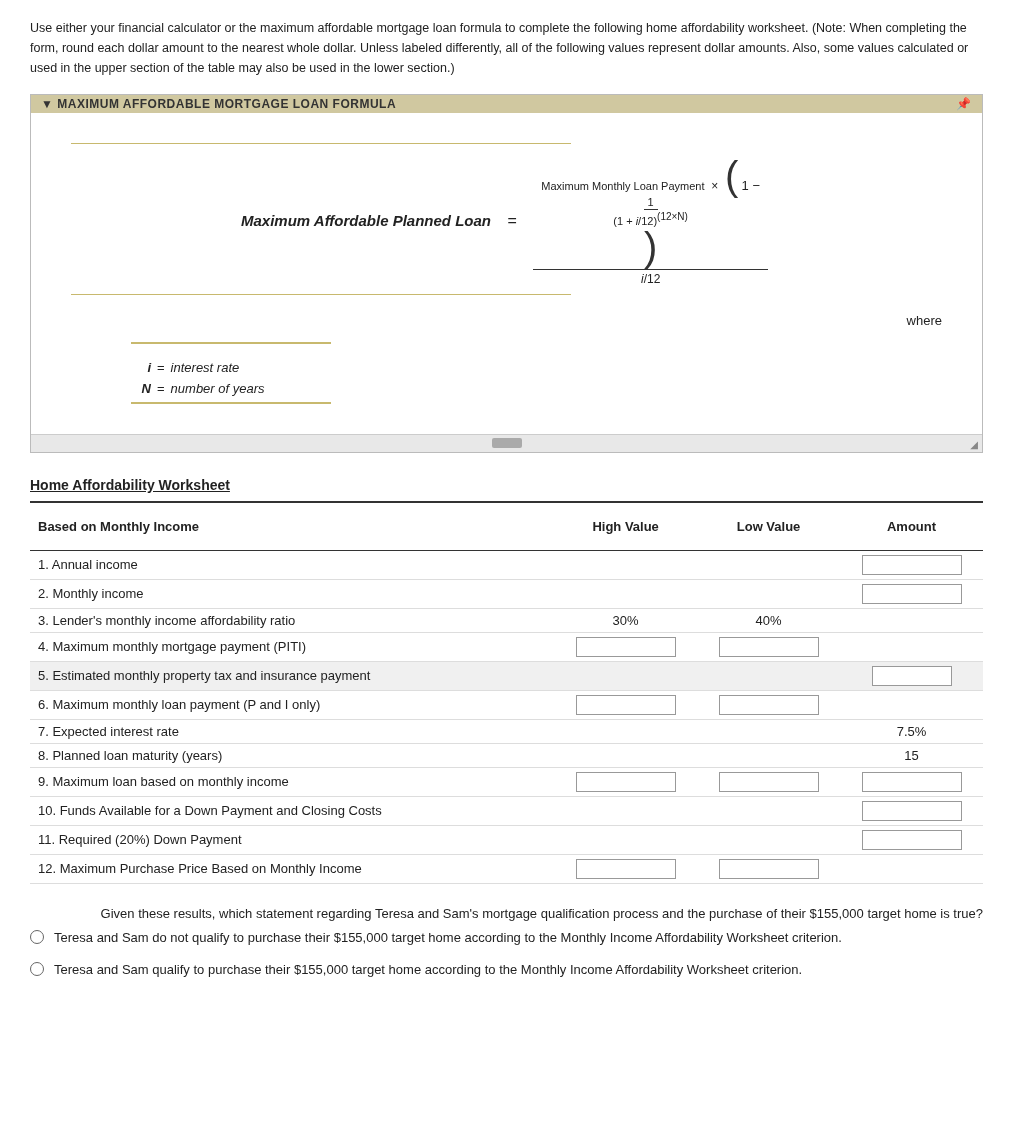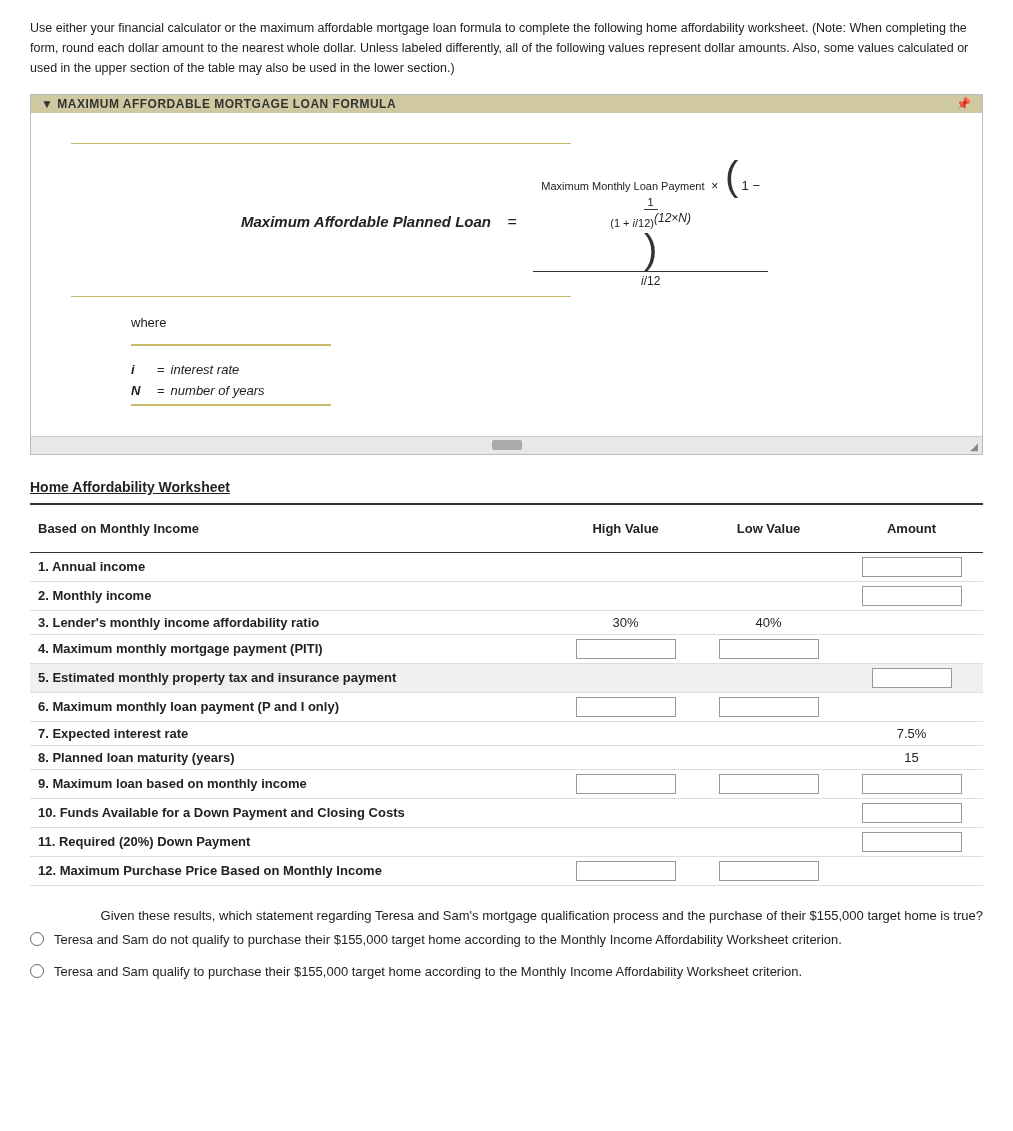--- a/index.html
+++ b/index.html
@@ -68,20 +68,21 @@
     }
     .big-bracket {
       font-size: 40px;
       line-height: 1;
       font-weight: 200;
       color: #333;
     }
     .where-section {
       margin: 18px 0 10px 60px;
       font-size: 13px;
+      text-align: right;
     }
     .where-label {
       font-size: 13px;
       margin-bottom: 14px;
     }
     .var-lines {
       border-top: 2px solid #c8b96e;
       padding-top: 10px;
       width: 200px;
       margin-bottom: 6px;
@@ -147,21 +148,20 @@
     .worksheet-table th:first-child {
       text-align: left;
     }
     .worksheet-table td {
       padding: 4px 8px;
       border-bottom: 1px solid #ddd;
       vertical-align: middle;
     }
     .worksheet-table td:first-child {
       width: 55%;
-      font-weight: bold;
     }
     .col-high { width: 15%; text-align: center; }
     .col-low { width: 15%; text-align: center; }
     .col-amount { width: 15%; text-align: center; }
     .row-shaded {
       background: #f0f0f0;
     }
 
     
     .question-text {
@@ -222,21 +222,21 @@
         <div class="fraction-numerator">
           <span style="font-size:11px;margin-top:39px;">Maximum Monthly Loan Payment</span>
           <span>&nbsp;×&nbsp;</span>
           
           <span class="big-bracket">(</span>
           <span style="font-size:13px;">1 − </span>
           
           <div class="fraction-wrap" style="margin:0 4px;">
             <div style="border-bottom:1px solid #333; padding:0 4px 1px; font-size:11px; text-align:center;">1</div>
             <div style="padding:1px 4px 0; font-size:11px; text-align:center;">
-              (1 + <span style="font-style:italic;">i</span>/12)<span style="font-size:12px; vertical-align:super;font-style:italic;">(12×N)</span>
+              (1 + <span style="font-style:italic;">i</span>/12)<span style="font-size:10px; vertical-align:super;">(12×N)</span>
             </div>
           </div>
           <span class="big-bracket">)</span>
         </div>
 
         <div class="fraction-denominator">
           <span style="font-style:italic;">i</span>/12
         </div>
       </div>
     </div>

